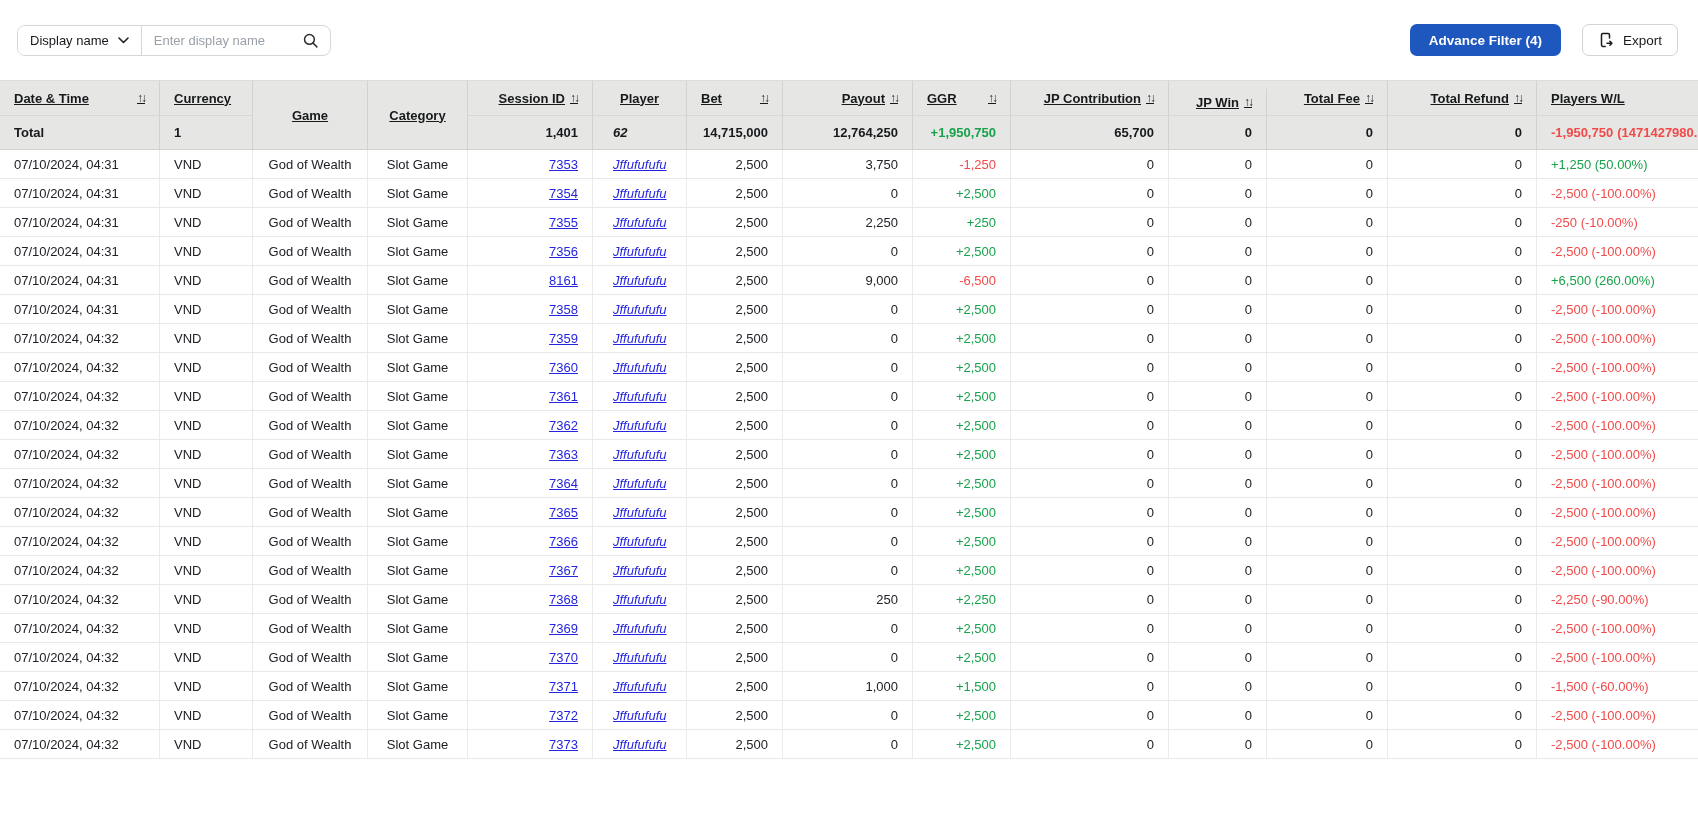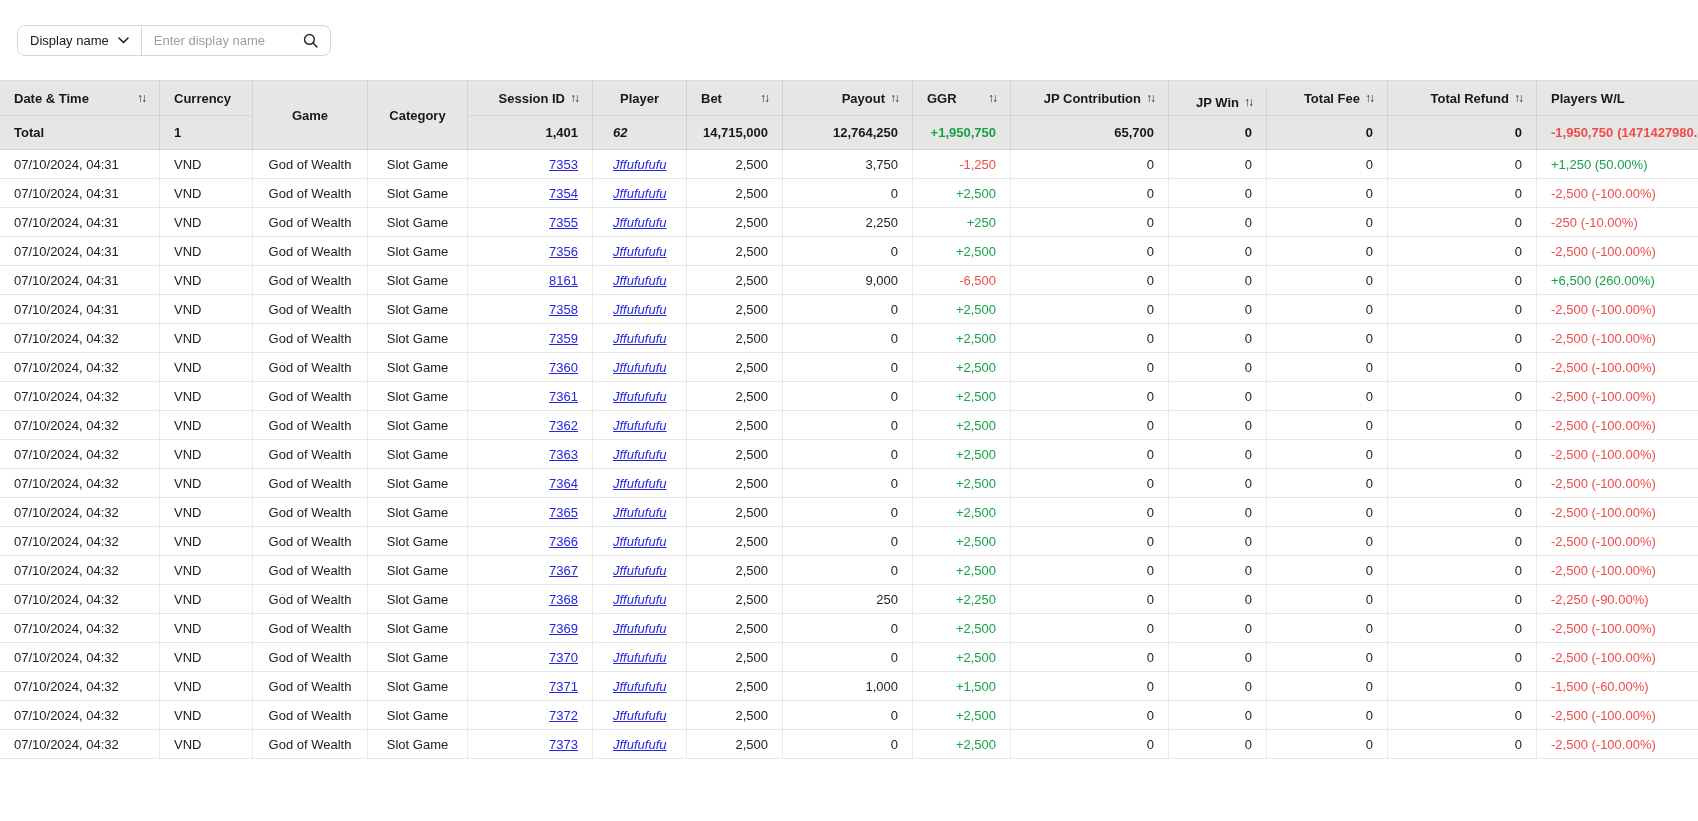--- a/index.html
+++ b/index.html
@@ -23,21 +23,21 @@
     color:#fff; font-family:inherit; font-size:13.5px; font-weight:700; cursor:pointer; }
   .btn-secondary { height:32px; display:flex; align-items:center; gap:9px; padding:0 15px;
     border:1px solid #d2d3d5; border-radius:7px; background:#fff; font-family:inherit;
     font-size:13.5px; color:#1a1c1f; cursor:pointer; }
 
   
   .table-wrap { width:1698px; overflow:hidden; }
   .thead { display:grid; grid-template-rows:35px 33px; background:#e6e6e4;
     border-top:1px solid #dcdcda; border-bottom:1px solid #d2d2d0; width:1837px; }
   .th { display:flex; align-items:center; padding:0 14px; font-size:13px; font-weight:700;
-    color:#17191c; border-right:1px solid #d2d2d0; border-bottom:1px solid #d7d7d5; grid-row:1; }
+    color:#17191c; border-right:1px solid #d2d2d0; border-bottom:1px solid #d7d7d5; grid-row:1;text-decoration:underline; }
   .th.span2 { border-bottom:none; }
   .tt { display:flex; align-items:center; padding:0 14px; font-size:13px; font-weight:700;
     color:#17191c; border-right:1px solid #d2d2d0; grid-row:2; }
   .sort-icon { font-size:12px; letter-spacing:-2px; font-weight:400; color:#24262b;
     margin-left:5px; cursor:pointer; }
   .th.gap-between { justify-content:space-between; }
   .tbody { width:1837px; }
   .tr { display:grid; height:29px; border-bottom:1px solid #e8e8e7; background:#fff; }
   .td { display:flex; align-items:center; height:100%; padding:0 14px; font-size:13px;
     color:#202227; border-right:1px solid #ebebea; overflow:hidden; white-space:nowrap; }
@@ -67,20 +67,32 @@
     </button>
     <div class="sc-divider"></div>
     <input class="search-input" placeholder="Enter display name" style="">
     <span class="search-icon-wrap">
       <svg width="17" height="17" viewBox="0 0 16 16" fill="none">
           <circle cx="7" cy="7" r="4.6" stroke="#2b2d31" stroke-width="1.4"></circle>
           <path d="M10.6 10.6 L14 14" stroke="#2b2d31" stroke-width="1.4" stroke-linecap="round"></path>
         </svg>
     </span>
   </div>
+  <div class="actions">
+    <button class="btn-primary">Advance Filter (4)</button>
+    <button class="btn-secondary">
+      <span style="display:flex;">
+        <svg width="16" height="16" viewBox="0 0 16 16" fill="none">
+          <path d="M11.5 6 V2.9 C11.5 2.1 11 1.5 10.2 1.5 H4.8 C4 1.5 3.5 2.1 3.5 2.9 V13.1 C3.5 13.9 4 14.5 4.8 14.5 H7.2" stroke="#1a1c1f" stroke-width="1.5" stroke-linecap="round"></path>
+          <path d="M9 11.3 H13.8 M11.9 9.3 L13.9 11.3 L11.9 13.3" stroke="#1a1c1f" stroke-width="1.5" stroke-linecap="round" stroke-linejoin="round"></path>
+        </svg>
+      </span>
+      <span>Export</span>
+    </button>
+  </div>
 </div>
 
 <div class="table-wrap">
   <div class="thead" id="thead" style="grid-template-columns: 160px 93px 115px 100px 125px 94px 96px 130px 98px 158px 98px 121px 149px 300px;">
       <div class="th align-left gap-between" style="grid-column: 1;">
         <span>Date &amp; Time</span>
         <span class="sort-icon">↑↓</span>
       </div>
       <div class="th align-left" style="grid-column: 2;">
         <span>Currency</span>

